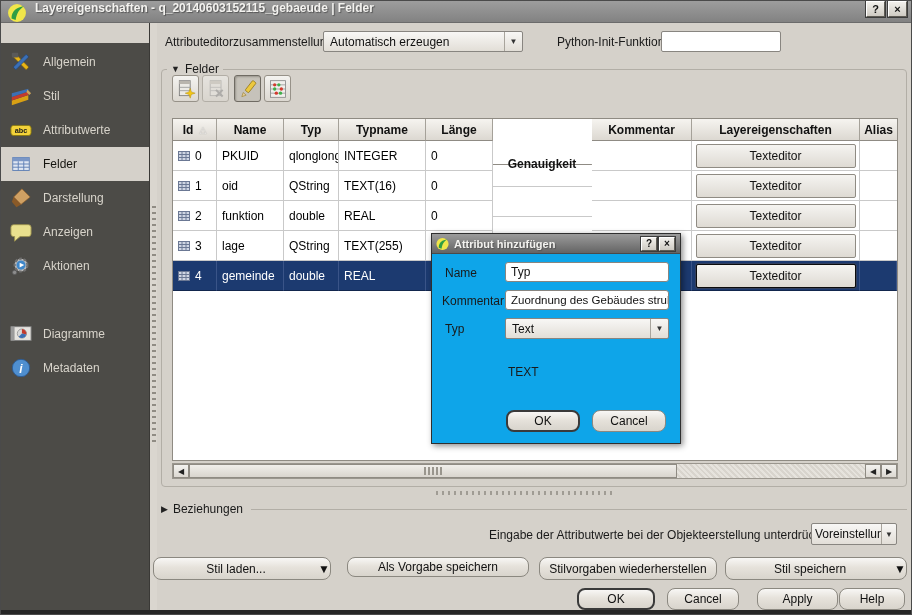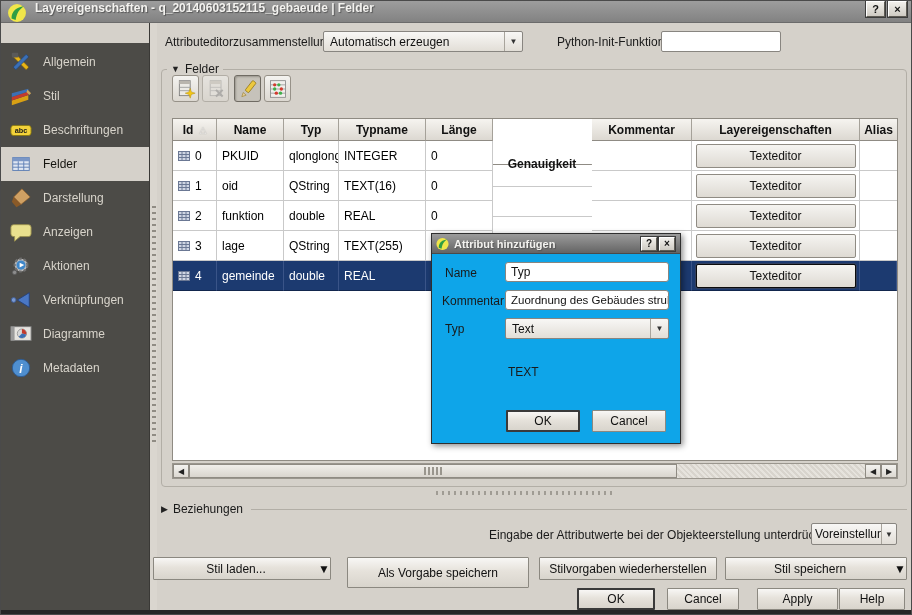--- a/index.html
+++ b/index.html
@@ -27,21 +27,21 @@
   .side-ico svg{width:22px;height:22px;}
   .side-label{margin-left:10px;font-size:12px;color:#d8d4cb;}
   .side-item.selected .side-label{color:#15140f;}
   .vsplitter{left:148px;top:22px;width:8px;height:587px;background:#dad6cf;border-left:1px solid #3a3936;}
   .vdots{position:absolute;left:2px;top:183px;width:4px;height:240px;
     background:repeating-linear-gradient(to bottom,#908c84 0 2px,transparent 2px 6px);}
 
   
   .lbl{font-size:12px;color:#1a1a1a;white-space:nowrap;}
   .btn{background:linear-gradient(#f8f7f5,#e6e2db 45%,#d8d4cc);
-    border:1px solid #8b8880;border-radius:1px;font-size:12px;color:#111;
+    border:1px solid #8b8880;border-radius:8px;font-size:12px;color:#111;
     display:flex;align-items:center;justify-content:center;cursor:default;}
   .btn-default{border:2px solid #3a3a3a;}
   .input{background:#ffffff;border:1px solid #888580;border-radius:2px;
     font-size:12px;color:#111;display:flex;align-items:center;padding:0 5px;overflow:hidden;white-space:nowrap;}
   .combo{background:linear-gradient(#f8f7f5,#e2ded7);border:1px solid #888580;border-radius:2px;
     display:flex;align-items:center;font-size:12px;color:#111;}
   .combo .ctext{flex:1;padding:0 6px;overflow:hidden;white-space:nowrap;}
   .combo .cdiv{width:1px;height:100%;background:#a8a49c;}
   .combo .carrow{width:17px;text-align:center;font-size:8px;color:#333;}
 
@@ -141,21 +141,21 @@
       </span>
       <span class="side-label">Stil</span>
     </div>
     <div class="side-item" style="top:70px">
       <span class="side-ico">
         <svg viewBox="0 0 24 24">
             <rect x="1" y="7" width="22" height="11" rx="3" fill="#f3d23a" stroke="#8a7a10"></rect>
             <text x="12" y="15.5" font-size="8" font-weight="bold" text-anchor="middle" fill="#1a1a1a">abc</text>
           </svg>
       </span>
-      <span class="side-label">Beschriftungen</span>
+      <span class="side-label">Attributwerte</span>
     </div>
     <div class="side-item selected" style="top:104px">
       <span class="side-ico">
         <svg viewBox="0 0 24 24">
             <rect x="3" y="5" width="18" height="14" fill="#dfe6f2" stroke="#5b7db3"></rect>
             <rect x="3" y="5" width="18" height="4" fill="#7b97c6"></rect>
             <line x1="3" y1="12" x2="21" y2="12" stroke="#5b7db3"></line>
             <line x1="3" y1="15.5" x2="21" y2="15.5" stroke="#5b7db3"></line>
             <line x1="9" y1="9" x2="9" y2="19" stroke="#5b7db3"></line>
             <line x1="15" y1="9" x2="15" y2="19" stroke="#5b7db3"></line>
@@ -183,29 +183,20 @@
     <div class="side-item" style="top:206px">
       <span class="side-ico">
         <svg viewBox="0 0 24 24">
             <circle cx="12" cy="11" r="7" fill="#bcbcbc" stroke="#6f6f6f" stroke-width="2.4" stroke-dasharray="3 2"></circle>
             <circle cx="12" cy="11" r="5" fill="#3f87c9"></circle>
             <path d="M10.5 8.5 L15.5 11 L10.5 13.5 Z" fill="#ffffff"></path>
             <circle cx="5" cy="19" r="2.4" fill="#8c8c8c" stroke="#5a5a5a"></circle>
           </svg>
       </span>
       <span class="side-label">Aktionen</span>
-    </div>
-    <div class="side-item" style="top:240px">
-      <span class="side-ico">
-        <svg viewBox="0 0 24 24">
-            <path d="M21 4 L8 12 L21 20 Z" fill="#4a77c4" stroke="#26427a"></path>
-            <circle cx="4" cy="12" r="2.6" fill="#7a99cf" stroke="#3c5a95"></circle>
-          </svg>
-      </span>
-      <span class="side-label">Verknüpfungen</span>
     </div>
     <div class="side-item" style="top:274px">
       <span class="side-ico">
         <svg viewBox="0 0 24 24">
             <rect x="1" y="4" width="22" height="15" fill="#e6e4e0" stroke="#7d7d7d"></rect>
             <rect x="1" y="4" width="4" height="15" fill="#9a9a9a"></rect>
             <circle cx="13" cy="11.5" r="5" fill="#d8d8d8" stroke="#999"></circle>
             <path d="M13 11.5 L13 6.5 A5 5 0 0 1 17.8 12.5 Z" fill="#c23b2e"></path>
             <path d="M13 11.5 L17.8 12.5 A5 5 0 0 1 9.5 15 Z" fill="#3b6fb5"></path>
           </svg>
@@ -445,21 +436,21 @@
   <div class="abs combo" style="left:810px;top:522px;width:86px;height:22px">
     <span class="ctext" style="padding:0 3px">Voreinstellung</span>
     <span class="cdiv"></span>
     <span class="carrow" style="width:14px">▼</span>
   </div>
 
   <div class="abs btn" style="left:152px;top:556px;width:178px;height:23px;position:absolute">
     <span style="flex:1;text-align:center">Stil laden...</span>
     <span class="carrow">▼</span>
   </div>
-  <div class="abs btn" style="left:346px;top:556px;width:182px;height:31px">Als Vorgabe speichern</div>
+  <div class="abs btn" style="left:346px;top:556px;width:182px;height:20px">Als Vorgabe speichern</div>
   <div class="abs btn" style="left:538px;top:556px;width:178px;height:23px">Stilvorgaben wiederherstellen</div>
   <div class="abs btn" style="left:724px;top:556px;width:182px;height:23px">
     <span style="flex:1;text-align:center">Stil speichern</span>
     <span class="carrow">▼</span>
   </div>
 
   <div class="abs btn btn-default" style="left:576px;top:587px;width:78px;height:22px">OK</div>
   <div class="abs btn" style="left:666px;top:587px;width:72px;height:22px">Cancel</div>
   <div class="abs btn" style="left:756px;top:587px;width:81px;height:22px">Apply</div>
   <div class="abs btn" style="left:838px;top:587px;width:66px;height:22px">Help</div>

